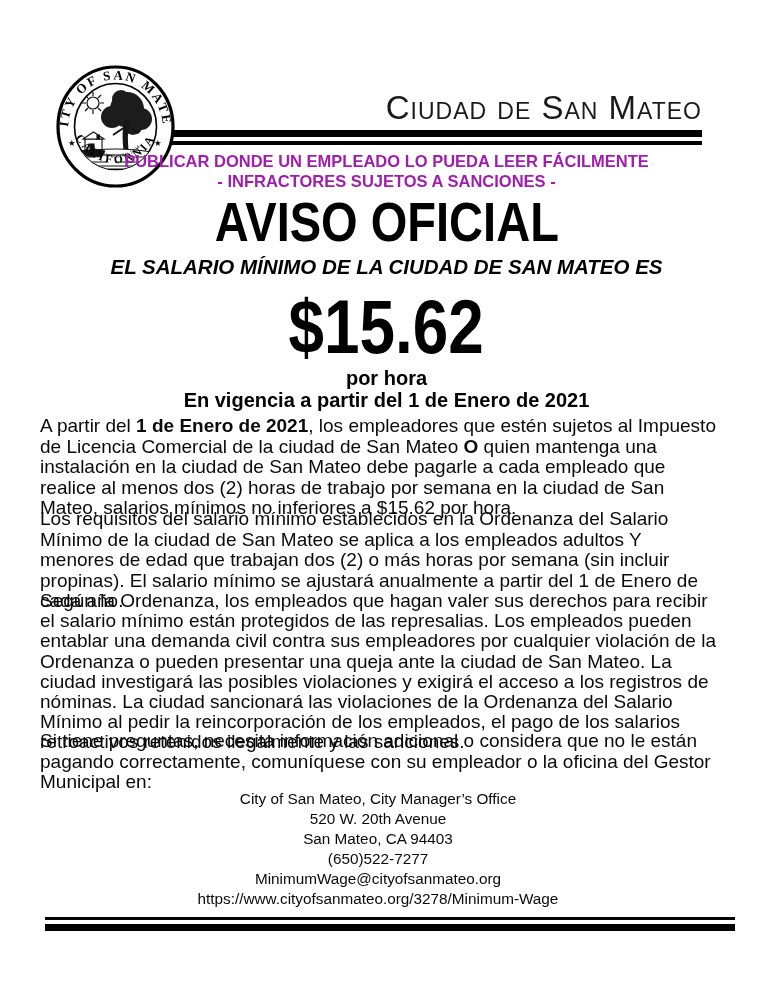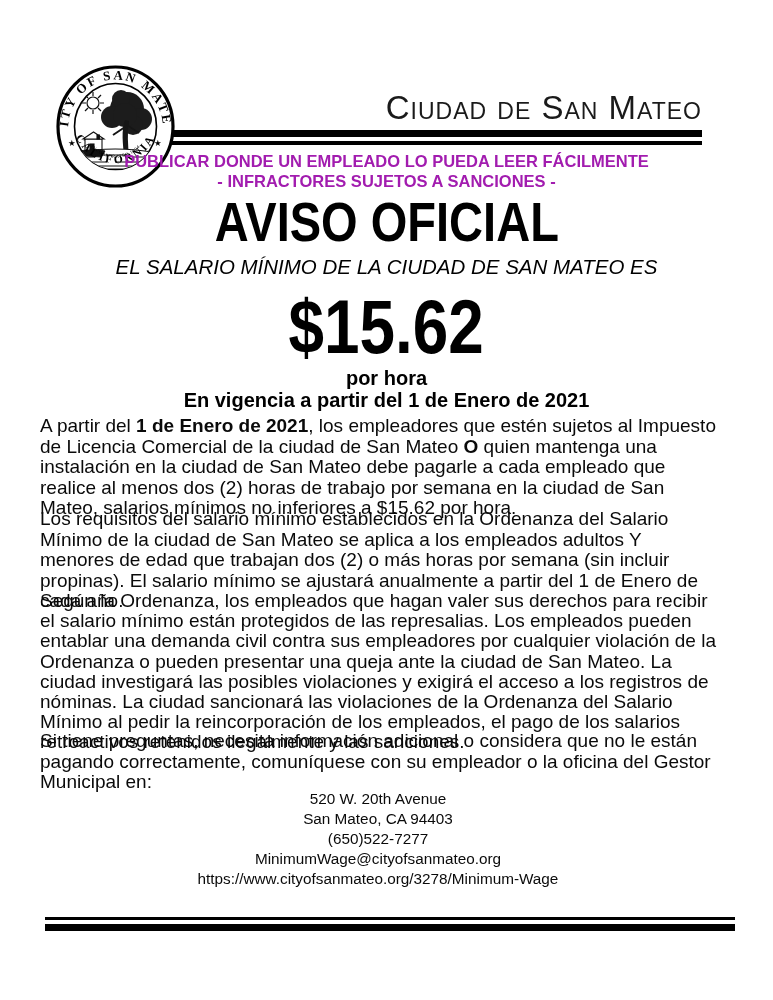--- a/index.html
+++ b/index.html
@@ -59,21 +59,21 @@
   .aviso-title .squeeze {
     display: inline-block;
     font-weight: 700;
     font-size: 56px;
     letter-spacing: 0px;
     transform: scaleX(0.84);
     transform-origin: center;
   }
   .aviso-subtitle {
     top: 255px;
-    font-weight: 400;
+    font-weight: 700;
     font-style: italic;
     font-size: 20.5px;
   }
   .wage-line { top: 283px; }
   .wage-line .squeeze {
     display: inline-block;
     font-weight: 700;
     font-size: 76px;
     transform: scaleX(0.84);
     transform-origin: center;
@@ -200,20 +200,21 @@
 
   <p class="para p1"><span>A partir del </span><b>1 de Enero de 2021</b><span>, los empleadores que estén sujetos al Impuesto de Licencia Comercial de la ciudad de San Mateo </span><b>O</b><span> quien mantenga una instalación en la ciudad de San Mateo debe pagarle a cada empleado que realice al menos dos (2) horas de trabajo por semana en la ciudad de San Mateo, salarios mínimos no inferiores a $15.62 por hora.</span></p>
 
   <p class="para p2">Los requisitos del salario mínimo establecidos en la Ordenanza del Salario Mínimo de la ciudad de San Mateo se aplica a los empleados adultos Y menores de edad que trabajan dos (2) o más horas por semana (sin incluir propinas). El salario mínimo se ajustará anualmente a partir del 1 de Enero de cada año.</p>
 
   <p class="para p3">Según la Ordenanza, los empleados que hagan valer sus derechos para recibir el salario mínimo están protegidos de las represalias. Los empleados pueden entablar una demanda civil contra sus empleadores por cualquier violación de la Ordenanza o pueden presentar una queja ante la ciudad de San Mateo. La ciudad investigará las posibles violaciones y exigirá el acceso a los registros de nóminas. La ciudad sancionará las violaciones de la Ordenanza del Salario Mínimo al pedir la reincorporación de los empleados, el pago de los salarios retroactivos retenidos ilegalmente y las sanciones.</p>
 
   <p class="para p4">Si tiene preguntas, necesita información adicional o considera que no le están pagando correctamente, comuníquese con su empleador o la oficina del Gestor Municipal en:</p>
 
   <div class="contact">
+    <div>City of San Mateo, City Manager’s Office</div>
     <div>520 W. 20th Avenue</div>
     <div>San Mateo, CA 94403</div>
     <div>(650)522-7277</div>
     <div>MinimumWage@cityofsanmateo.org</div>
     <div>https://www.cityofsanmateo.org/3278/Minimum-Wage</div>
   </div>
 
   <div class="rule rule-bot-thin"></div>
   <div class="rule rule-bot-thick"></div>
 

